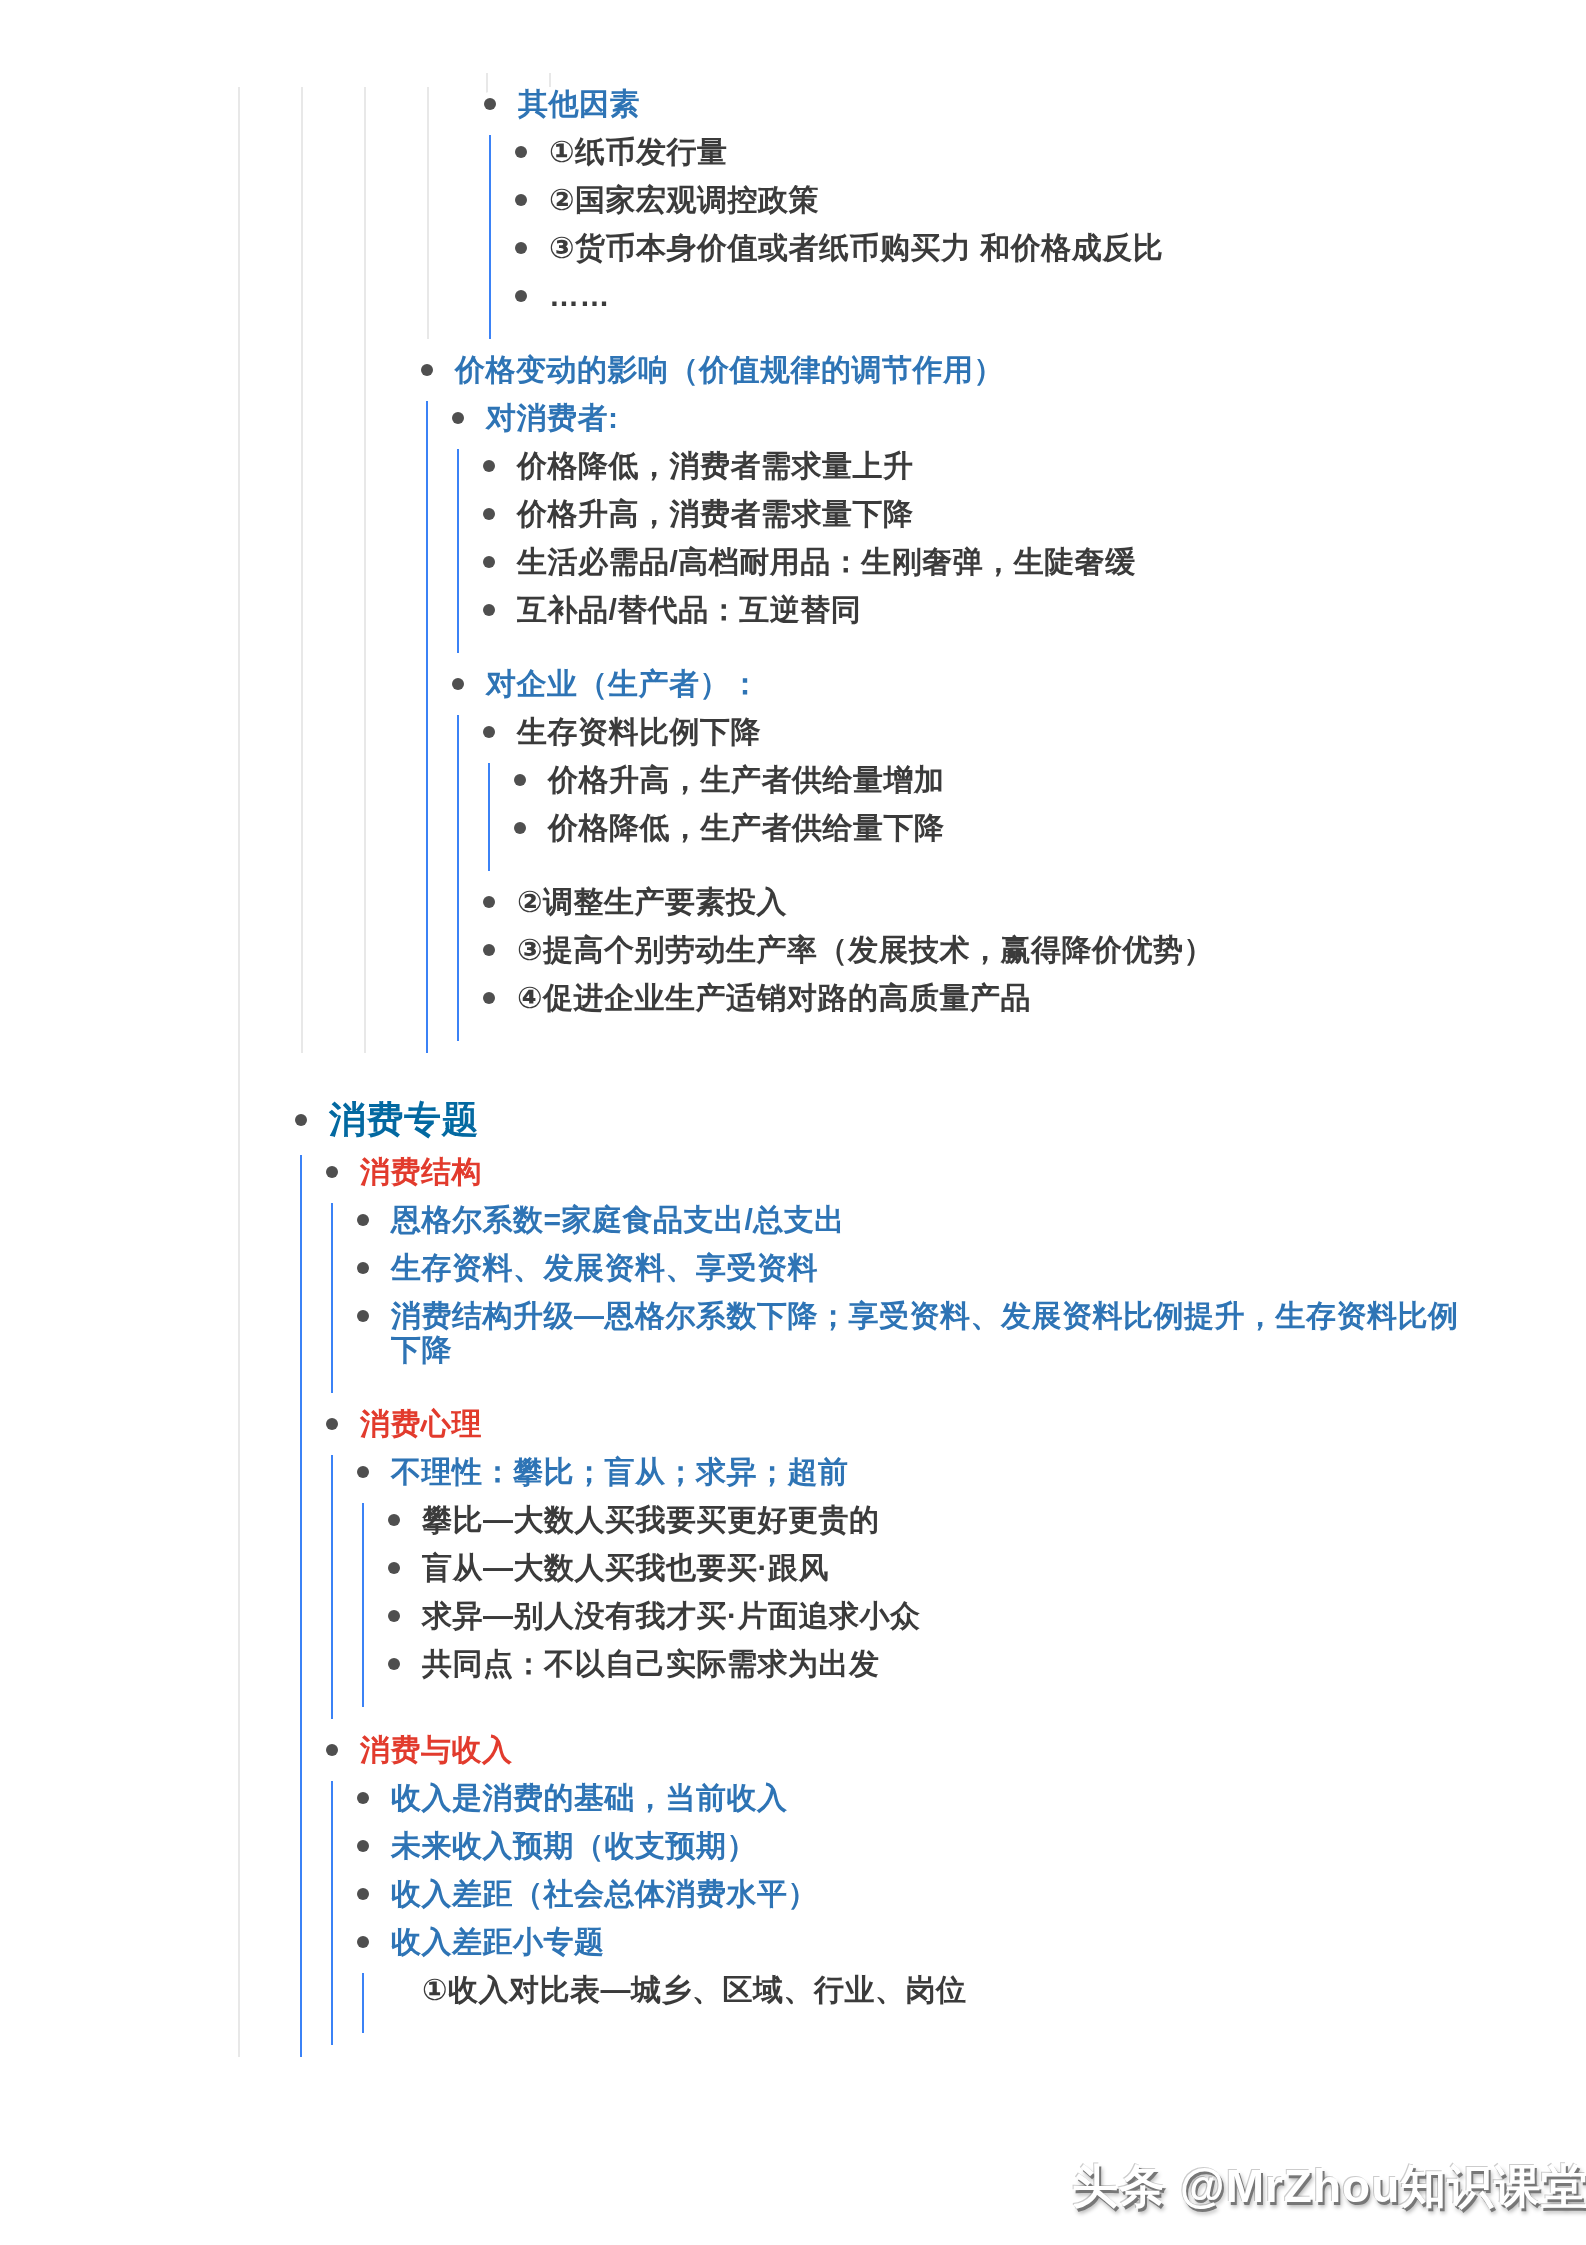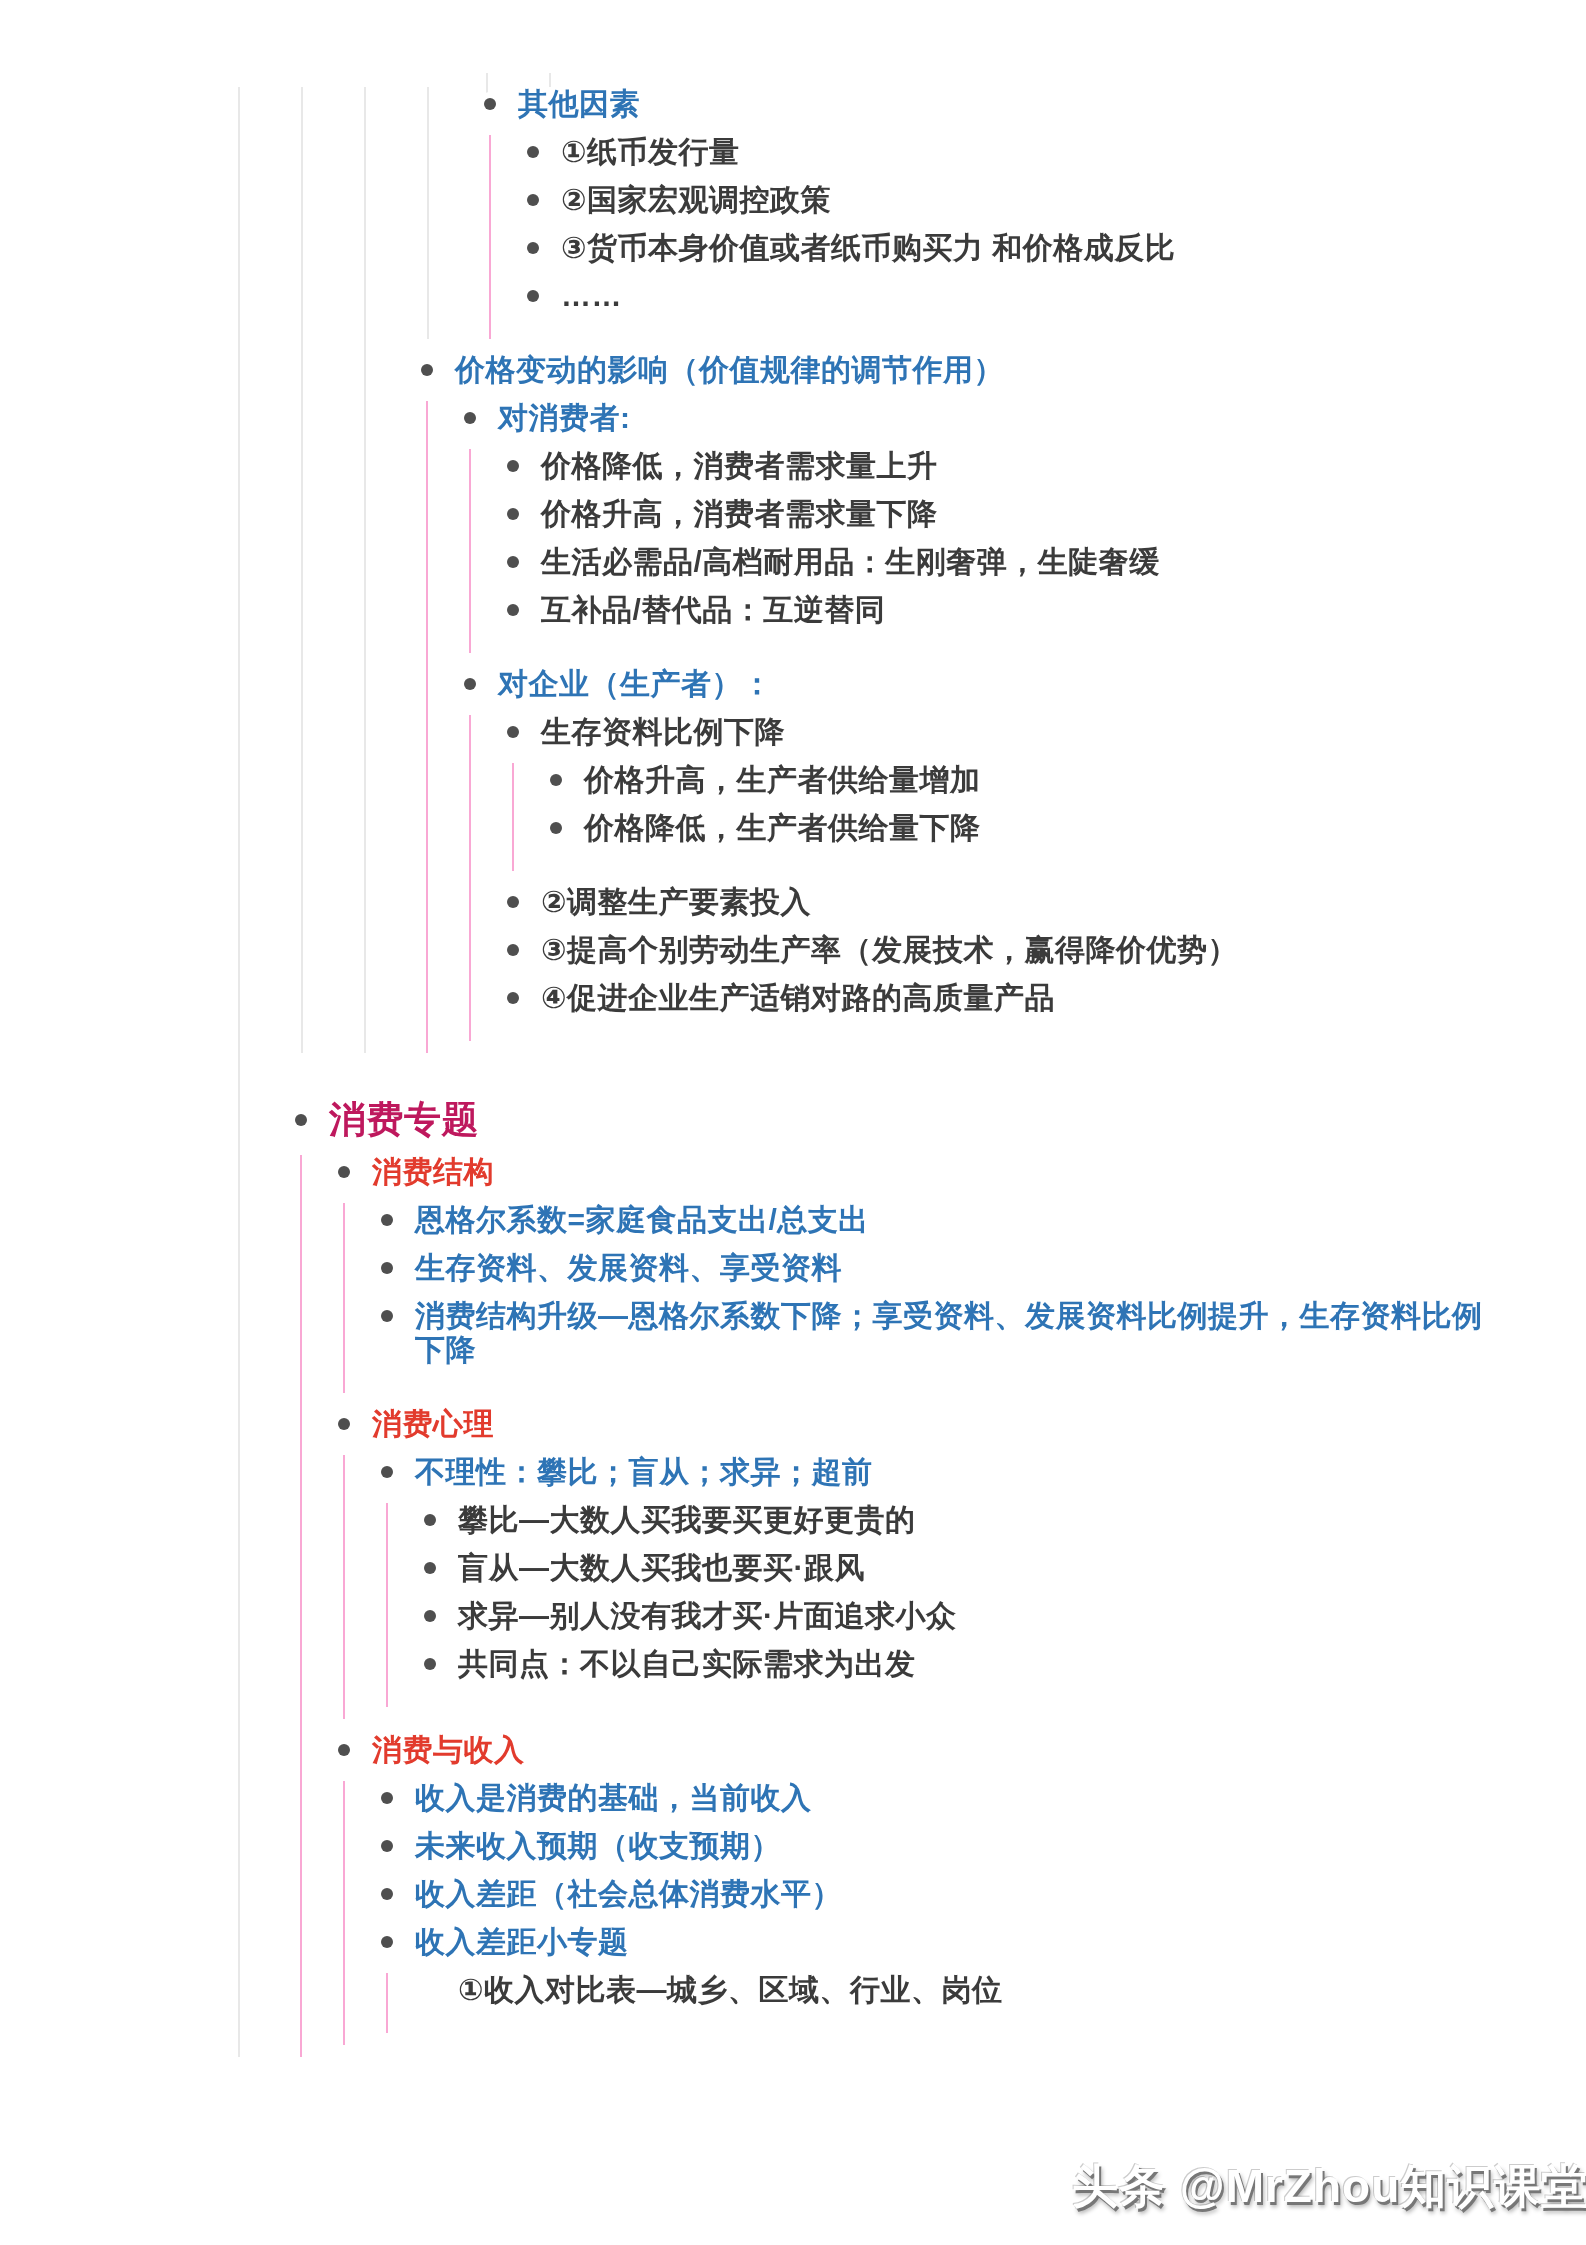--- a/index.html
+++ b/index.html
@@ -10,23 +10,23 @@
     font-weight:700;
     position:relative;
     overflow:hidden;
   }
   
   .outline{position:absolute;left:0;top:73px;width:1586px;}
   .root-indent{margin-left:238px;}
   .lvl{border-left:2px solid #e8e8e8;padding-left:61px;}
   .node{position:relative;}
   .children{
-    border-left:2px solid #f9a8d4;
+    border-left:2px solid #3b82f6;
     margin-left:-1px;
-    padding-left:42px;
+    padding-left:30px;
     padding-bottom:12px;
   }
   .row{
     position:relative;
     margin:14px 0;
     font-size:30px;
     line-height:34px;
     letter-spacing:0.5px;
     color:#3b3b3b;
     max-width:1120px;
@@ -38,21 +38,21 @@
     width:12px;height:12px;
     border-radius:50%;
     background:#4f4f4f;
     box-shadow:0 0 0 6px #ffffff;
     z-index:2;
   }
   .kind-dark  > .row{color:#3b3b3b;}
   .kind-blue  > .row{color:#2e74b5;}
   .kind-red   > .row{color:#e23b2d;}
   .kind-title > .row{
-    color:#be185d;
+    color:#0369a1;
     font-size:37px;line-height:42px;
     margin-top:46px;
   }
   .kind-title > .row .bullet{top:15px;}
   
   .tail{
     position:absolute;
     width:2px;background:#e8e8e8;
   }
   .tail-c4{left:486px;top:73px;height:26px;}

